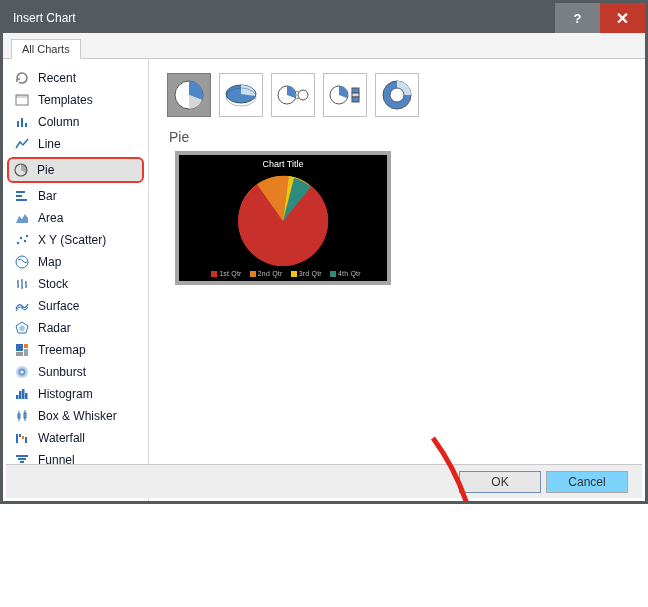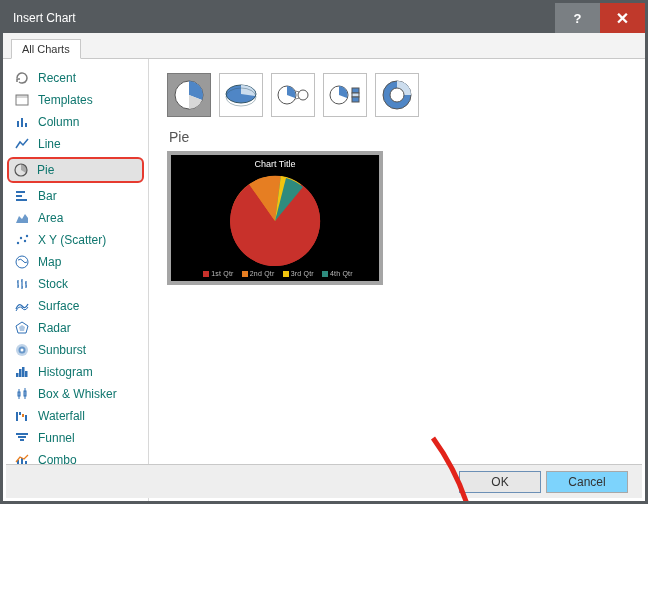--- a/index.html
+++ b/index.html
@@ -60,21 +60,21 @@
     width: 145px;
     padding: 8px 6px;
     overflow: hidden;
   }
   .side-item {
     display: flex;
     align-items: center;
     height: 22px;
     padding: 0 4px;
     gap: 8px;
-    color: #0f766e;
+    color: #0f172a;
     cursor: default;
     border: 1px solid transparent;
     border-radius: 2px;
     font-size: 12px;
   }
   .side-item.selected {
     background: #e2e2e2;
     border: 2px solid #e63a2f;
     border-radius: 6px;
     height: 26px;
@@ -103,20 +103,21 @@
     display:flex; align-items:center; justify-content:center;
     background:#fff;
   }
   .pt.sel { background:#9a9a9a; border-color:#7a7a7a; }
   .section-title { font-size: 14px; color:#555; margin: 8px 0 6px 2px; }
   .preview-frame {
     width: 216px; height: 134px;
     border: 4px solid #a5a5a5;
     background:#000;
     position:relative;
+    margin-left:8px;
   }
   .preview-title { color:#fff; text-align:center; font-size:9px; padding:4px 0 0; }
   .legend { position:absolute; bottom:4px; left:0; right:0; text-align:center; color:#bbb; font-size:7px; letter-spacing:0.2px;}
   .legend .sw { display:inline-block; width:6px; height:6px; margin:0 2px 0 6px; vertical-align:middle;}
   .pie-svg { display:block; margin: 2px auto 0; }
   .footer {
     position:absolute;
     left:3px; right:3px; bottom:3px;
     height: 34px;
     background:#eeeeee;
@@ -274,20 +275,31 @@
       <div class="side-item">
         <span class="ic">
           <svg width="14" height="14" viewBox="0 0 14 14">
               <polygon points="7,1 13,5 11,12 3,12 1,5" fill="none" stroke="#2e6fb5"></polygon>
               <polygon points="7,4 10,6 9,10 5,10 4,6" fill="#2e6fb5" opacity="0.4"></polygon>
             </svg>
         </span>
         <span>Radar</span>
       </div>
 
+      <div class="side-item">
+        <span class="ic">
+          <svg width="14" height="14" viewBox="0 0 14 14">
+              <rect x="1" y="1" width="7" height="7" fill="#2e6fb5"></rect>
+              <rect x="9" y="1" width="4" height="4" fill="#e67e22"></rect>
+              <rect x="9" y="6" width="4" height="7" fill="#8aa"></rect>
+              <rect x="1" y="9" width="7" height="4" fill="#999"></rect>
+            </svg>
+        </span>
+        <span>Treemap</span>
+      </div>
 
       <div class="side-item">
         <span class="ic">
           <svg width="14" height="14" viewBox="0 0 14 14">
               <circle cx="7" cy="7" r="6" fill="#2e6fb5" opacity="0.3"></circle>
               <circle cx="7" cy="7" r="3.5" fill="#2e6fb5" opacity="0.6"></circle>
               <circle cx="7" cy="7" r="1.5" fill="#fff"></circle>
             </svg>
         </span>
         <span>Sunburst</span>

